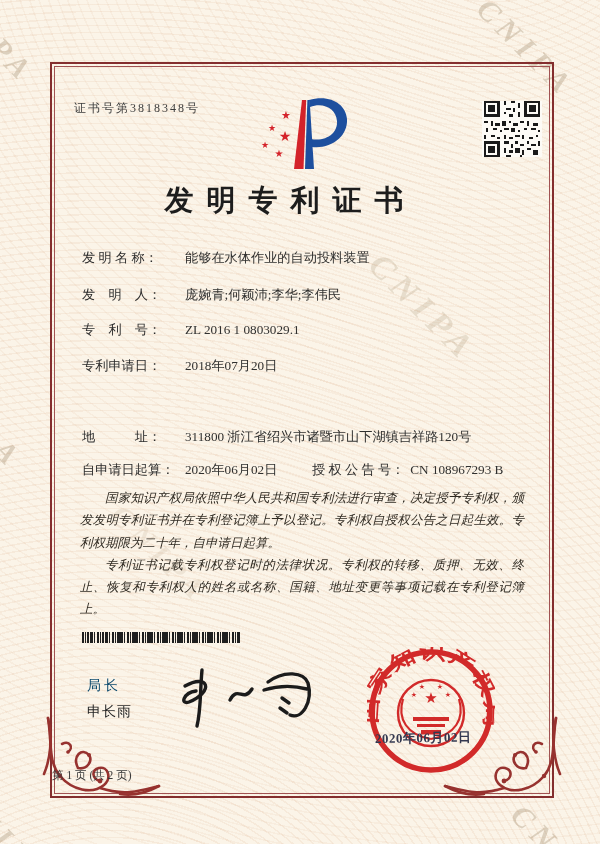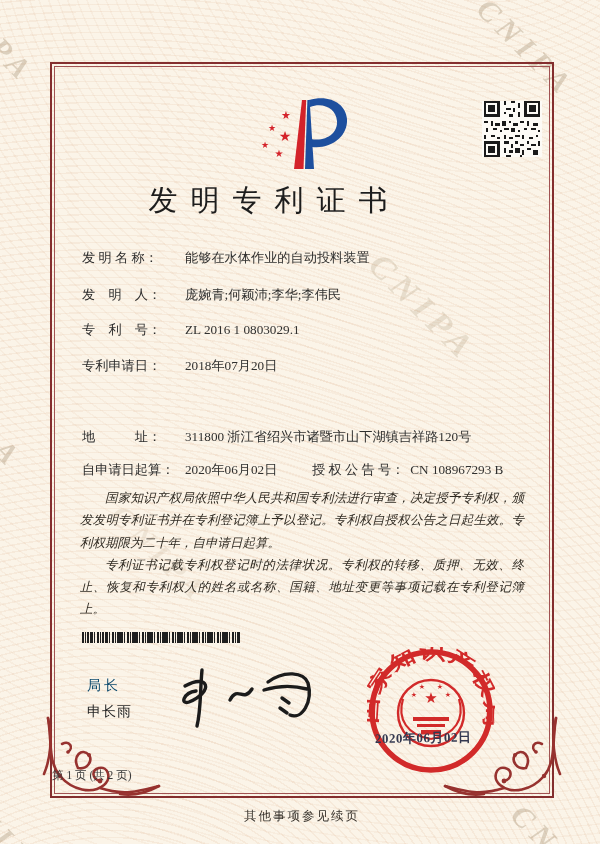--- a/index.html
+++ b/index.html
@@ -20,22 +20,22 @@
   }
   .frame{
     position:absolute;left:50px;top:62px;width:504px;height:736px;
     border:2.5px solid #842e2e;box-sizing:border-box;
   }
   .frame .inner{position:absolute;inset:2px;border:1px solid #a15252;}
   .cert-no{position:absolute;left:74px;top:100px;font-size:12px;letter-spacing:2px;color:#3c3c3c;}
   .qr{position:absolute;left:482px;top:101px;width:60px;height:56px;background:#fdfbf6;}
   .logo{position:absolute;left:252px;top:93px;width:100px;height:82px;}
   .title{
-    position:absolute;left:36px;top:181px;width:464px;text-align:center;
-    font-size:29px;font-weight:400;letter-spacing:13px;padding-left:13px;
+    position:absolute;left:52px;top:181px;width:464px;text-align:center;
+    font-size:29px;font-weight:700;letter-spacing:13px;padding-left:13px;
     box-sizing:border-box;color:#1d1d1d;
   }
   .row{position:absolute;left:82px;width:450px;font-size:13.2px;color:#2d2d2d;white-space:nowrap;}
   .flabel{display:inline-block;min-width:103px;color:#2d2d2d;}
   .fvalue{color:#30302f;}
   .grant-group{position:absolute;left:230px;top:0;}
   .grant-group .flabel{min-width:0;margin-right:6px;}
   .paras{
     position:absolute;left:80px;top:487px;width:444px;font-size:12.5px;line-height:1.78;
     color:#2f2a22;font-style:italic;text-align:justify;
@@ -105,20 +105,21 @@
       <path d="M22,28 C30,24 34,32 28,36"></path>
     </g>
     <g fill="#97322f">
       <circle cx="60" cy="65" r="2.4"></circle>
         <circle cx="20" cy="60" r="2.2"></circle>
       <circle cx="49" cy="39" r="2"></circle>
         <circle cx="28" cy="36" r="1.8"></circle>
     </g>
   </svg>
 
+  <div class="cert-no">证书号第3818348号</div>
 
   <svg class="qr" viewBox="0 0 25 25" shape-rendering="crispEdges">
     <rect x="0" y="0" width="25" height="25" fill="#fdfbf6"></rect>
     <g fill="#1a1a1a">
       <path d="M0,0h7v7h-7z M1,1v5h5v-5z" fill-rule="evenodd"></path>
         <rect x="2" y="2" width="3" height="3"></rect>
       <path d="M18,0h7v7h-7z M19,1v5h5v-5z" fill-rule="evenodd"></path>
         <rect x="20" y="2" width="3" height="3"></rect>
       <path d="M0,18h7v7h-7z M1,19v5h5v-5z" fill-rule="evenodd"></path>
         <rect x="2" y="20" width="3" height="3"></rect>
@@ -211,15 +212,14 @@
         <rect x="50" y="77" width="28" height="3"></rect>
         <rect x="54" y="83" width="20" height="4.5"></rect>
       </g>
       <path d="M36,52 C30,72 40,88 64,92 M92,52 C98,72 88,88 64,92" fill="none" stroke="#d02020" stroke-width="2.2"></path>
     </g>
   </svg>
   <div class="seal-date">2020年06月02日</div>
 
   <div class="page-no">第 1 页 (共 2 页)</div>
 
-  <div class="footer-note">其他事项参见续页</div>
 
 </div>
 
 </body></html>

